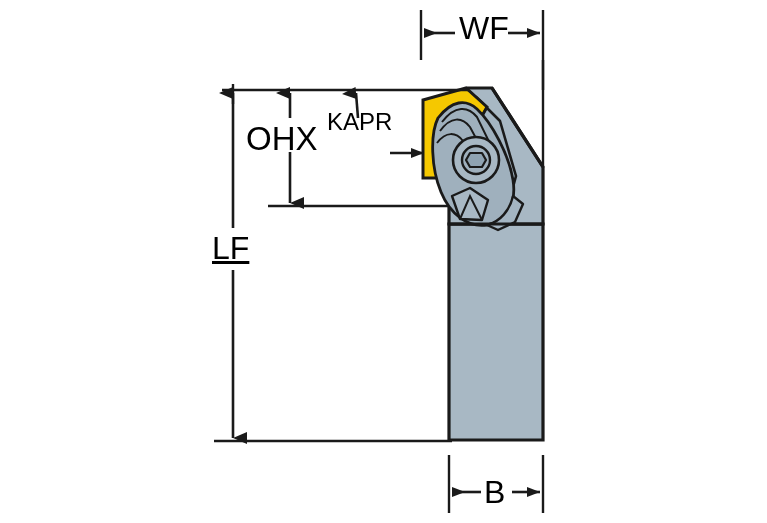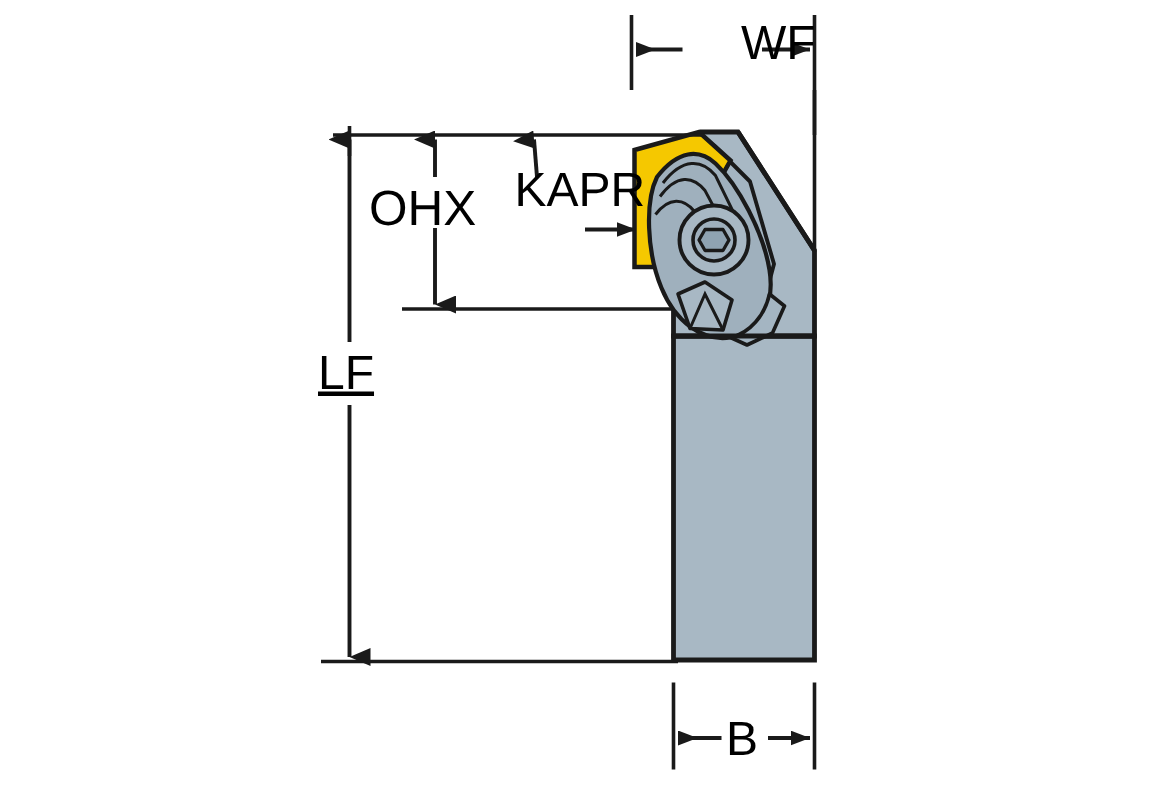--- a/index.html
+++ b/index.html
@@ -24,23 +24,23 @@
   }
   .dim-label {
     position: absolute;
     font-family: "Liberation Sans", sans-serif;
     font-weight: 400;
     color: #000000;
     white-space: nowrap;
     line-height: 1;
     user-select: none;
   }
-  #label-wf  { left: 459px; top: 12px;  font-size: 32px; margin-left: 35px; }
+  #label-wf  { left: 459px; top: 12px;  font-size: 32px; }
   #label-ohx { left: 246px; top: 122px; font-size: 33px; }
-  #label-kapr{ left: 343px; top: 110px; font-size: 32px; }
+  #label-kapr{ left: 327px; top: 110px; font-size: 24px; }
   #label-lf  { left: 212px; top: 232px; font-size: 32px; text-decoration: underline; }
   #label-b   { left: 484px; top: 476px; font-size: 32px; }
 </style>
 </head>
 <body>
 
 <div id="page">
 
   <svg id="diagram" viewBox="0 0 767 523" xmlns="http://www.w3.org/2000/svg">
 

